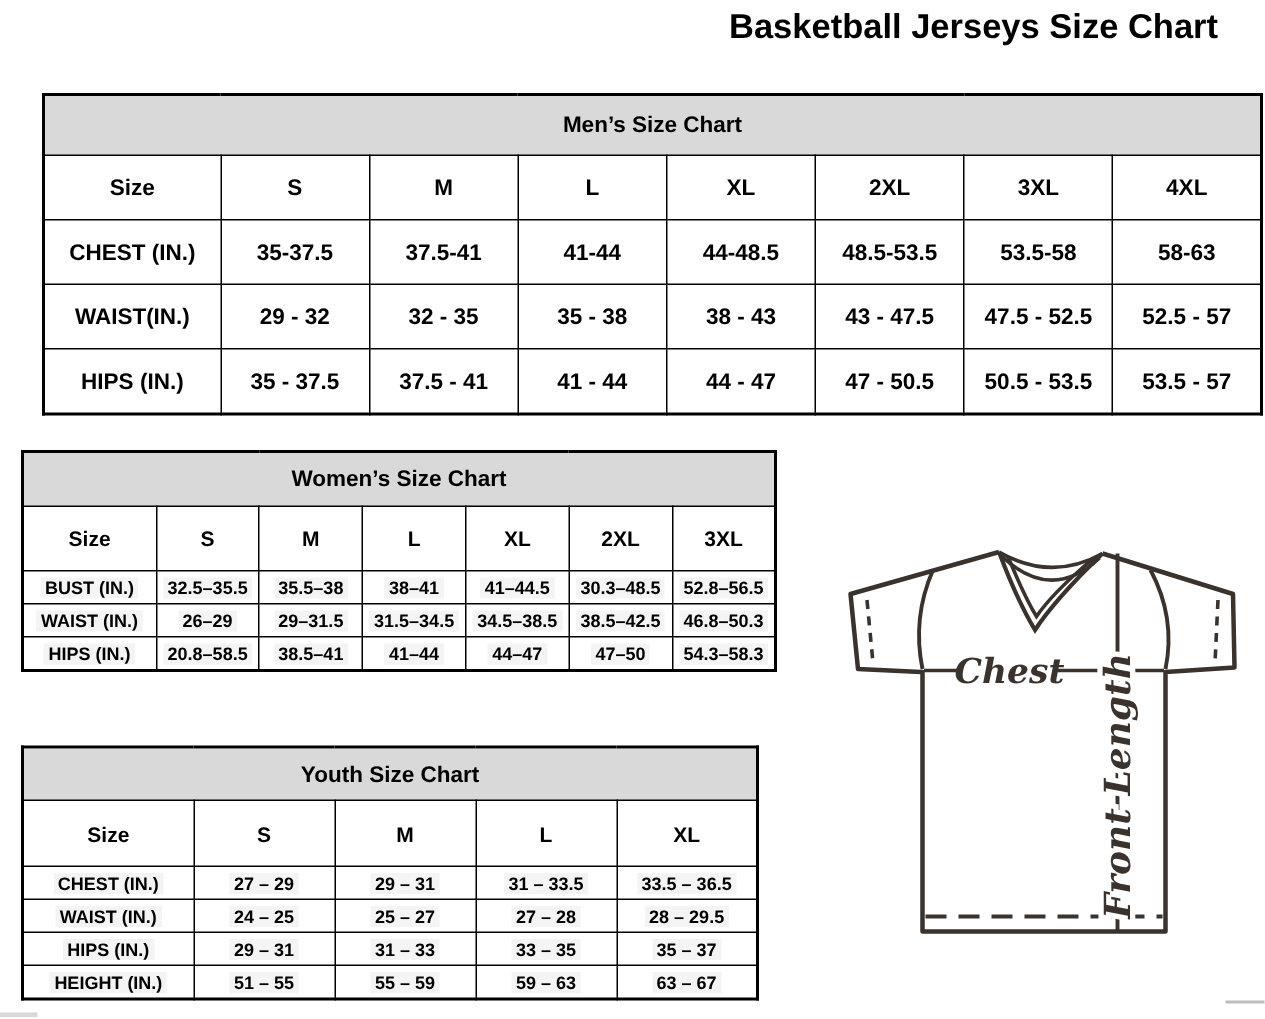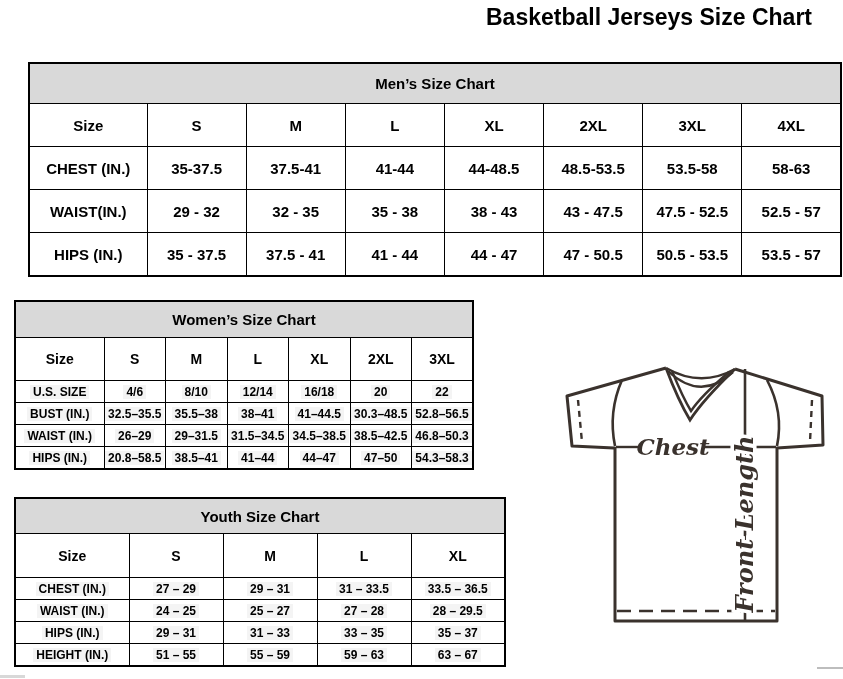--- a/index.html
+++ b/index.html
@@ -36,21 +36,21 @@
   th.band{background:#d9d9d9;font-size:15px;font-weight:bold;}
 
   
   #mens{left:28px;top:62px;width:814px;}
   #mens th.band{height:39px;}
   #mens tr.size-row td{height:42px;font-size:15px;}
   #mens tr.data-row td{height:42px;font-size:15px;}
   #mens col.c-label{width:118px;}
 
   
-  #womens{left:14px;top:300px;width:460px;}
+  #womens{left:14px;top:300px;width:504px;}
   #womens th.band{height:35px;}
   #womens tr.size-row td{height:42px;font-size:14px;}
   #womens tr.data-row td{height:21px;font-size:12px;}
   #womens col.c-label{width:89px;}
 
   
   #youth{left:14px;top:497px;width:492px;}
   #youth th.band{height:34px;}
   #youth tr.size-row td{height:43px;font-size:14px;}
   #youth tr.data-row td{height:21px;font-size:12px;}
@@ -141,29 +141,20 @@
       <tr class="size-row">
         <td><span class="v">Size</span></td>
         <td><span class="v">S</span></td>
         <td><span class="v">M</span></td>
         <td><span class="v">L</span></td>
         <td><span class="v">XL</span></td>
         <td><span class="v">2XL</span></td>
         <td><span class="v">3XL</span></td>
       </tr>
       <tr class="data-row">
-        <td><span class="v">U.S. SIZE</span></td>
-        <td><span class="v">4/6</span></td>
-        <td><span class="v">8/10</span></td>
-        <td><span class="v">12/14</span></td>
-        <td><span class="v">16/18</span></td>
-        <td><span class="v">20</span></td>
-        <td><span class="v">22</span></td>
-      </tr>
-      <tr class="data-row">
         <td><span class="v">BUST (IN.)</span></td>
         <td><span class="v">32.5–35.5</span></td>
         <td><span class="v">35.5–38</span></td>
         <td><span class="v">38–41</span></td>
         <td><span class="v">41–44.5</span></td>
         <td><span class="v">30.3–48.5</span></td>
         <td><span class="v">52.8–56.5</span></td>
       </tr>
       <tr class="data-row">
         <td><span class="v">WAIST (IN.)</span></td>

